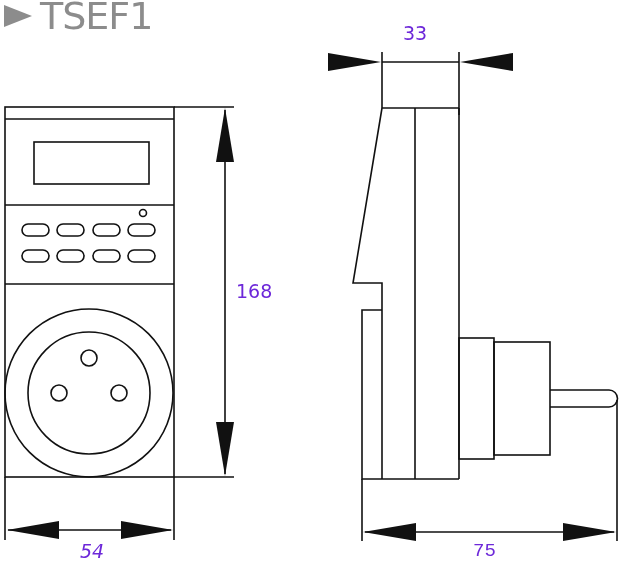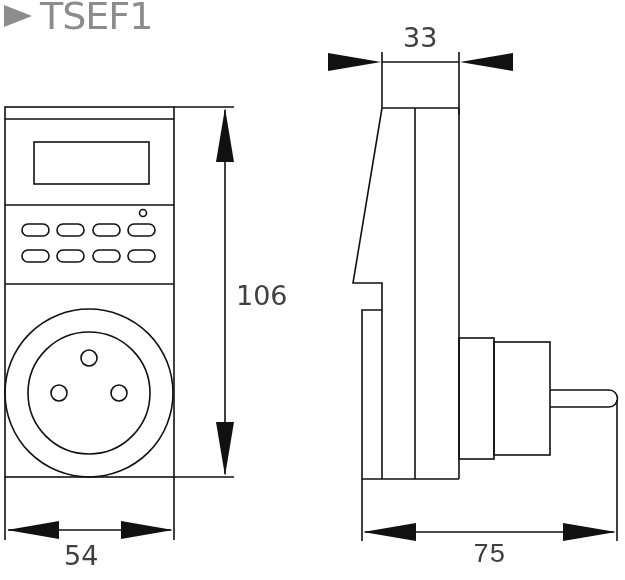--- a/index.html
+++ b/index.html
@@ -1,20 +1,20 @@
 <!DOCTYPE html>
 <html><head>
   <meta charset="utf-8">
   <style>
     html, body { margin: 0; padding: 0; background: #ffffff; }
     body { width: 625px; height: 580px; position: relative; overflow: hidden; font-family: "DejaVu Sans", sans-serif; }
     .title { position: absolute; left: 4px; top: -6px; font-size: 38px; color: #8c8c8c; font-family: "DejaVu Sans", sans-serif; letter-spacing: -1px; }
     .title .tri { display: inline-block; width: 0; height: 0; border-top: 11px solid transparent; border-bottom: 11px solid transparent; border-left: 28px solid #8c8c8c; vertical-align: middle; margin-right: 8px; margin-top: -6px; }
     svg { position: absolute; left: 0; top: 0; }
-    .dim { position: absolute; font-size: 27px; color: #404040; font-family: "DejaVu Sans", sans-serif; }
+    .dim { position: absolute; font-size: 19px; color: #6d28d9; font-family: "DejaVu Sans", sans-serif; }
   </style>
 </head>
 <body>
 
 <div class="title">
   <span class="tri"></span><span>TSEF1</span>
 </div>
 
 <svg width="625" height="580" viewBox="0 0 625 580" fill="none" stroke="#111" stroke-width="1.6">
 
@@ -79,16 +79,16 @@
 
   <g>
     <line x1="362" y1="479" x2="362" y2="541"></line>
     <line x1="617" y1="400" x2="617" y2="541"></line>
     <line x1="365" y1="532" x2="614" y2="532"></line>
     <polygon points="363,532 416,523 416,541" fill="#111" stroke="none"></polygon>
     <polygon points="616,532 563,523 563,541" fill="#111" stroke="none"></polygon>
   </g>
 </svg>
 
-<div class="dim" style="left:236px; top:280px;">106</div>
-<div class="dim" style="left:64px; top:540px;">54</div>
+<div class="dim" style="left:236px; top:280px;">168</div>
+<div class="dim" style="left:80px; top:540px;font-style:italic;">54</div>
 <div class="dim" style="left:403px; top:22px;">33</div>
 <div class="dim" style="left:473px; top:540px;font-family:Liberation Mono, monospace;">75</div>
 
 </body></html>

